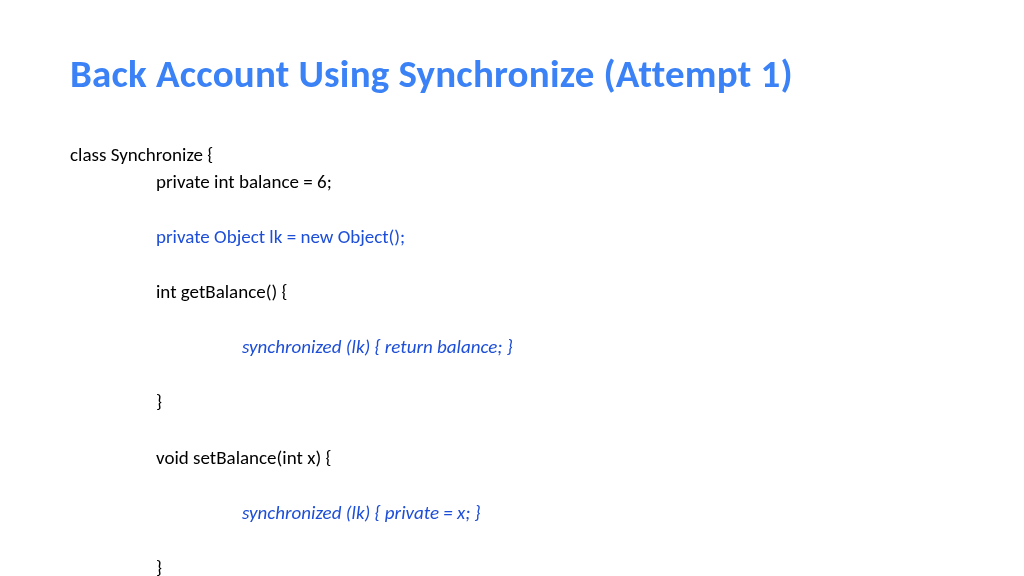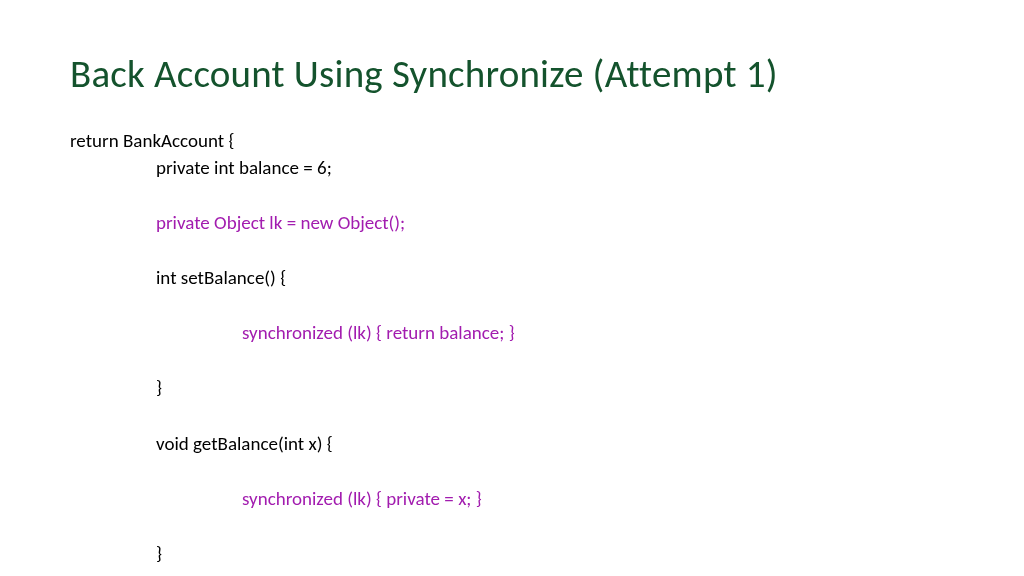--- a/index.html
+++ b/index.html
@@ -10,50 +10,50 @@
     background: #fff;
     font-family: Calibri, "Segoe UI", Arial, sans-serif;
     overflow: hidden;
     box-sizing: border-box;
   }
   .slide {
     padding: 50px 70px 0 70px;
   }
   .title {
     font-size: 39px;
-    font-weight: 400;
-    color: #14532d;
-    margin: 0 0 2px 0;
+    font-weight: 700;
+    color: #3b82f6;
+    margin: 0 0 16px 0;
     letter-spacing: 0.2px;
   }
   .code {
     font-family: Calibri, "Segoe UI", Arial, sans-serif;
     font-size: 19px;
     line-height: 1.45;
     color: #000;
     white-space: pre;
   }
   .ind1 { padding-left: 86px; display: block; }
-  .ind2 { padding-left: 172px; display: block; }
-  .red { color: #a21caf; }
+  .ind2 { padding-left: 172px; display: block; font-style: italic; }
+  .red { color: #1d4ed8; }
   .blk { color: #000; }
 </style>
 </head>
 <body>
 
 <div class="slide">
   <h1 class="title">Back Account Using Synchronize (Attempt 1)</h1>
   <div class="code">
-<span class="blk">return BankAccount {</span>
+<span class="blk">class Synchronize {</span>
 <span class="ind1 blk">private int balance = 6;</span>
 <span class="ind1 red">private Object lk = new Object();</span>
-<span class="ind1 blk">int setBalance() {</span>
+<span class="ind1 blk">int getBalance() {</span>
 <span class="ind2 red">synchronized (lk) { return balance; }</span>
 <span class="ind1 blk">}</span>
-<span class="ind1 blk">void getBalance(int x) {</span>
+<span class="ind1 blk">void setBalance(int x) {</span>
 <span class="ind2 red">synchronized (lk) { private = x; }</span>
 <span class="ind1 blk">}</span>
 
 
 
 
 
 
 
   </div>

